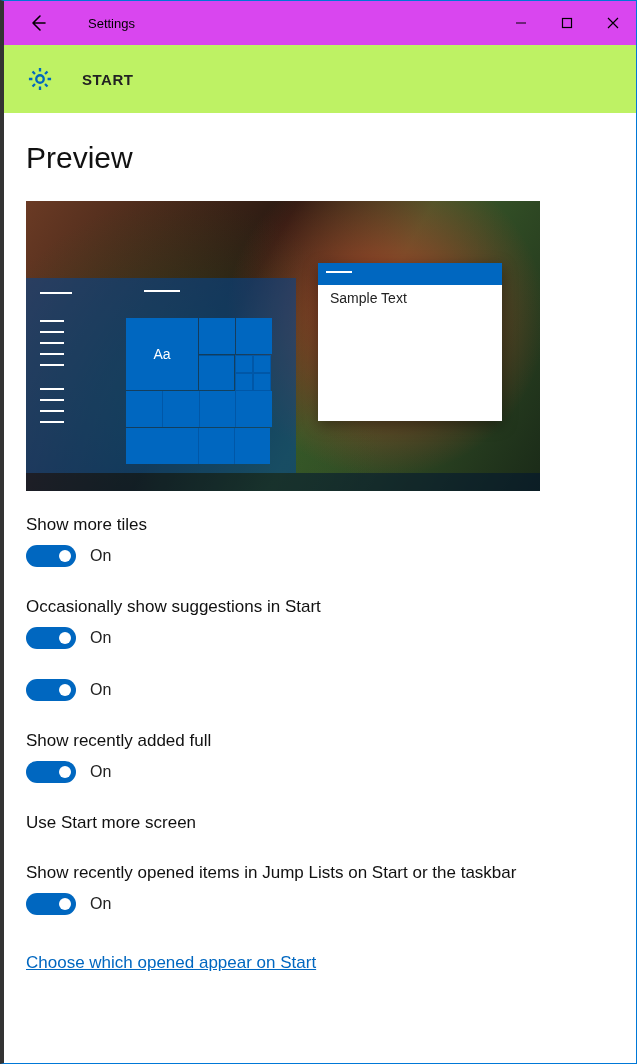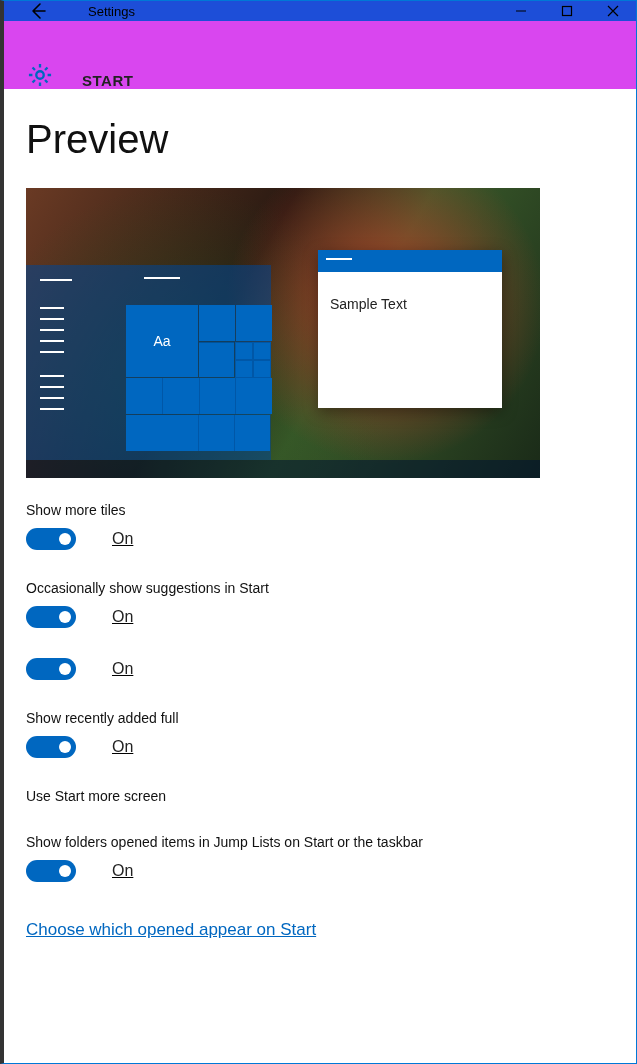--- a/index.html
+++ b/index.html
@@ -6,22 +6,22 @@
   body {
     font-family: "Segoe UI", -apple-system, sans-serif;
     background: #fff;
     width: 637px;
     height: 1064px;
     overflow: hidden;
     border: 1px solid #0078d7;
     border-left: 4px solid #333;
   }
   .titlebar {
-    height: 20px;
-    background: #1d4ed8;
+    height: 44px;
+    background: #d946ef;
     display: flex;
     align-items: center;
     padding-left: 24px;
   }
   .titlebar .back-icon svg { display:block; }
   .titlebar .win-title {
     font-size: 13px;
     color: #000;
     margin-left: 40px;
   }
@@ -35,38 +35,38 @@
     height: 32px;
     display: flex;
     align-items: center;
     justify-content: center;
     font-size: 12px;
     color: #000;
   }
   .win-btn svg { display:block;}
   .header {
     height: 68px;
-    background: #d946ef;
-    display: flex;
-    align-items: flex-end;
+    background: #bef264;
+    display: flex;
+    align-items: center;
     padding-left: 22px;
     gap: 28px;
   }
   .gear-icon svg { display:block; }
   .header h1 {
     font-size: 15px;
     font-weight: 600;
     letter-spacing: 0.5px;
     color: #222;
   }
   .content {
     padding: 28px 22px 20px 22px;
   }
   .content h2 {
-    font-size: 40px;
+    font-size: 30px;
     font-weight: 400;
     color: #111;
     margin-bottom: 26px;
   }
   
   .preview-thumb {
     width: 514px;
     height: 290px;
     position: relative;
     background:
@@ -79,21 +79,21 @@
   .taskbar-strip {
     position: absolute;
     left: 0; right: 0; bottom: 0;
     height: 18px;
     background: rgba(0,20,50,0.55);
   }
   .start-menu {
     position: absolute;
     left: 0;
     bottom: 18px;
-    width: 245px;
+    width: 270px;
     height: 195px;
     background: rgba(0,70,150,0.55);
   }
   .start-left {
     position: absolute;
     left: 14px;
     top: 14px;
     width: 56px;
     height: 165px;
     display: flex;
@@ -143,38 +143,37 @@
     position: relative;
   }
   .wc-titlebar::before {
     content:'';
     position:absolute;
     left:8px; top:8px;
     width:26px; height:2px;
     background:#fff;
   }
   .wc-body {
-    padding: 24px 12px;
+    padding: 5px 12px;
     font-size: 14px;
     color:#222;
   }
   
   .setting {
     margin-bottom: 30px;
   }
   .setting-label {
-    font-size: 14px;
+    font-size: 17px;
     color: #111;
     margin-bottom: 10px;
   }
   .toggle-row {
     display: flex;
     align-items: center;
-    gap: 36px;
-    text-decoration: underline;
+    gap: 14px;
   }
   .toggle {
     width: 50px;
     height: 22px;
     border-radius: 22px;
     position: relative;
   }
   .toggle .knob {
     position: absolute;
     width: 12px;
@@ -338,21 +337,21 @@
           <div class="toggle on">
             <div class="knob"></div>
           </div>
           <span class="toggle-text">On</span>
         </div>
       </div>
       <div class="setting">
         <div class="setting-label">Use Start more screen</div>
       </div>
       <div class="setting">
-        <div class="setting-label">Show folders opened items in Jump Lists on Start or the taskbar</div>
+        <div class="setting-label">Show recently opened items in Jump Lists on Start or the taskbar</div>
         <div class="toggle-row">
           <div class="toggle on">
             <div class="knob"></div>
           </div>
           <span class="toggle-text">On</span>
         </div>
       </div>
     </div>
 
   <a class="link" href="#">Choose which opened appear on Start</a>

